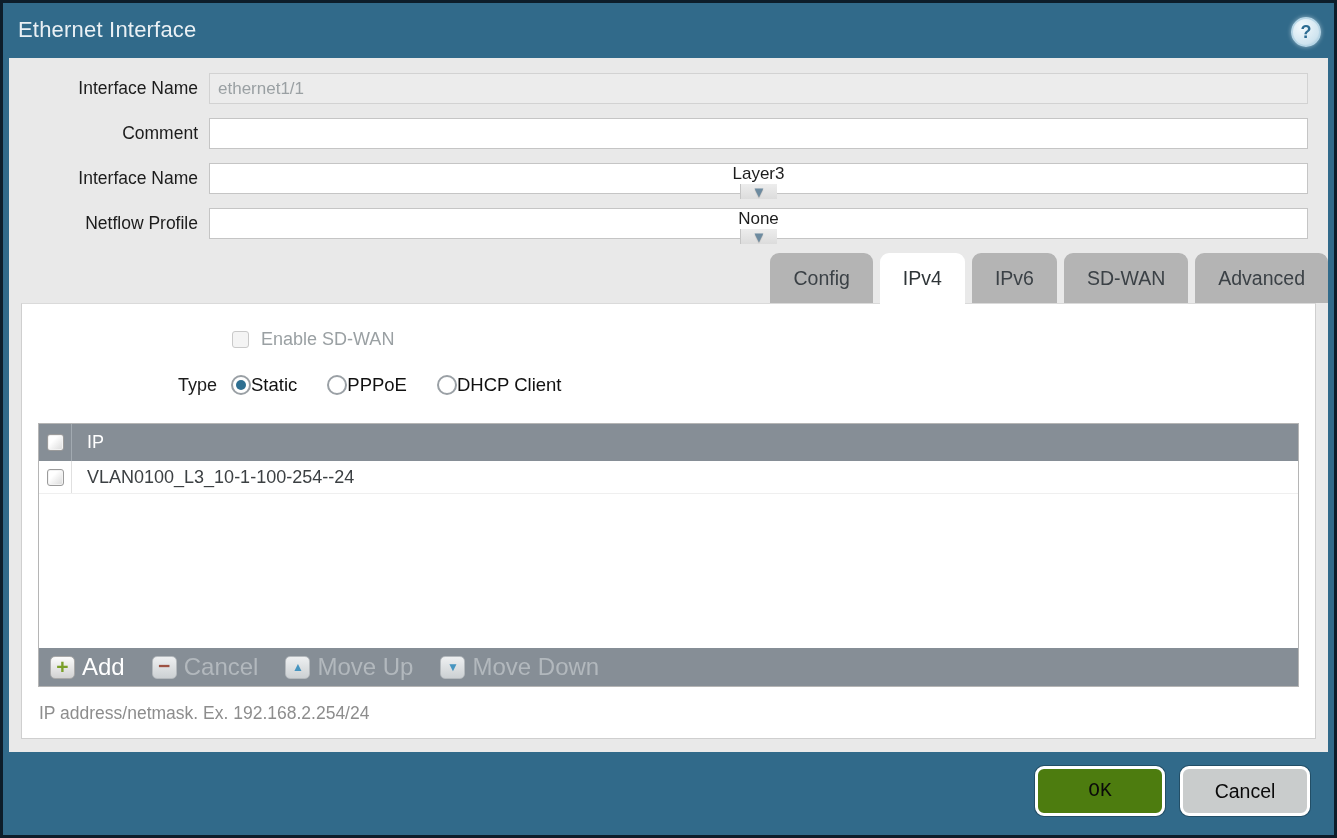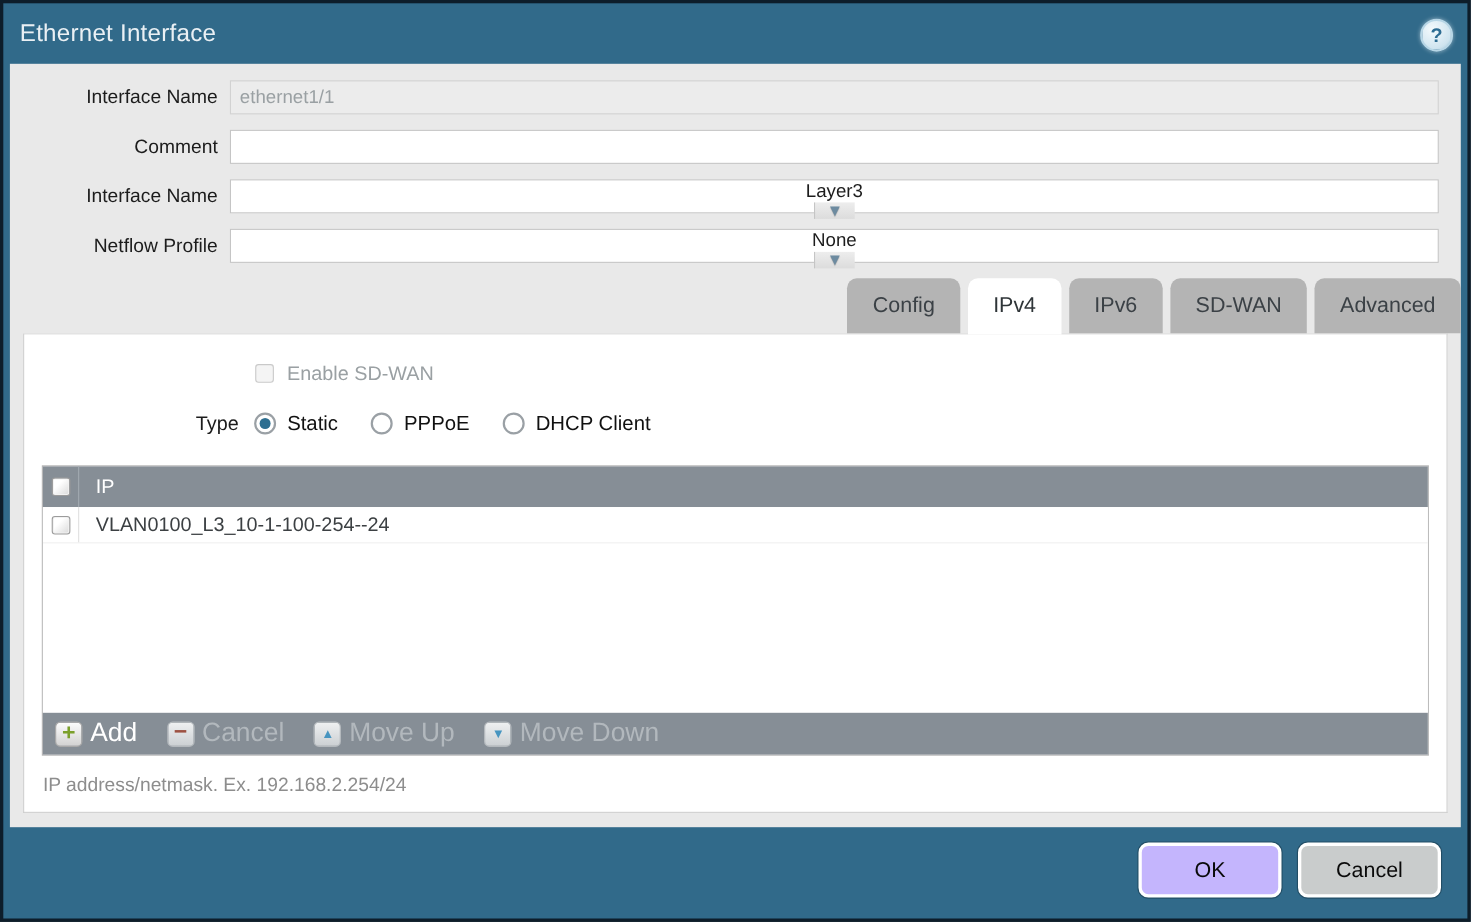--- a/index.html
+++ b/index.html
@@ -67,21 +67,21 @@
   .type-label { font-size:18px; color:#1c1c1c; margin-right:14px; }
   .radio-opt { display:flex; align-items:center; margin-right:30px; cursor:pointer; }
   .radio {
     width:20px; height:20px; border-radius:50%; background:#fff;
     border:2px solid #9aa0a5; position:relative; flex:none;
   }
   .radio.selected::after {
     content:""; position:absolute; left:3px; top:3px; width:10px; height:10px;
     border-radius:50%; background:#2e6f91;
   }
-  .radio-text { margin-left:10px; font-size:18.5px; color:#111; }
+  .radio-text { margin-left:0; font-size:18.5px; color:#111; }
 
   .checkbox {
     width:17px; height:17px; border-radius:3px; flex:none;
     background:linear-gradient(135deg,#ffffff 35%,#d9d9d9);
     border:1px solid #9b9b9b; box-shadow:inset 0 0 0 1px #f2f2f2; cursor:pointer;
   }
   .checkbox.disabled { border-color:#c9c9c9; background:#f4f4f4; box-shadow:none; cursor:default; }
 
   
   .iptable { margin:27px 16px 0 16px; border:1px solid #b5b5b5; }
@@ -113,21 +113,21 @@
   .hint { margin:16px 0 0 17px; font-size:17.5px; color:#8d8d8d; }
 
   
   .footer-btns { position:absolute; right:24px; bottom:19px; display:flex; gap:15px; }
   .btn {
     width:130px; height:50px; border-radius:9px; border:3px solid #ffffff;
     font-family:"Liberation Sans", sans-serif; font-size:19.5px; color:#0a0a0a;
     display:flex; align-items:center; justify-content:center; cursor:pointer;
     box-shadow:0 0 0 1px rgba(10,25,35,0.35);
   }
-  .btn-ok { background:#c4b5fd; }
+  .btn-ok { background:#4d7c0f;font-family:Liberation Mono, monospace; }
   .btn-cancel { background:#c9cccc; }
 </style>
 </head>
 <body>
 
 <div class="dialog">
   <div class="frame">
 
     <div class="titlebar">
       <span class="title">Ethernet Interface</span>

